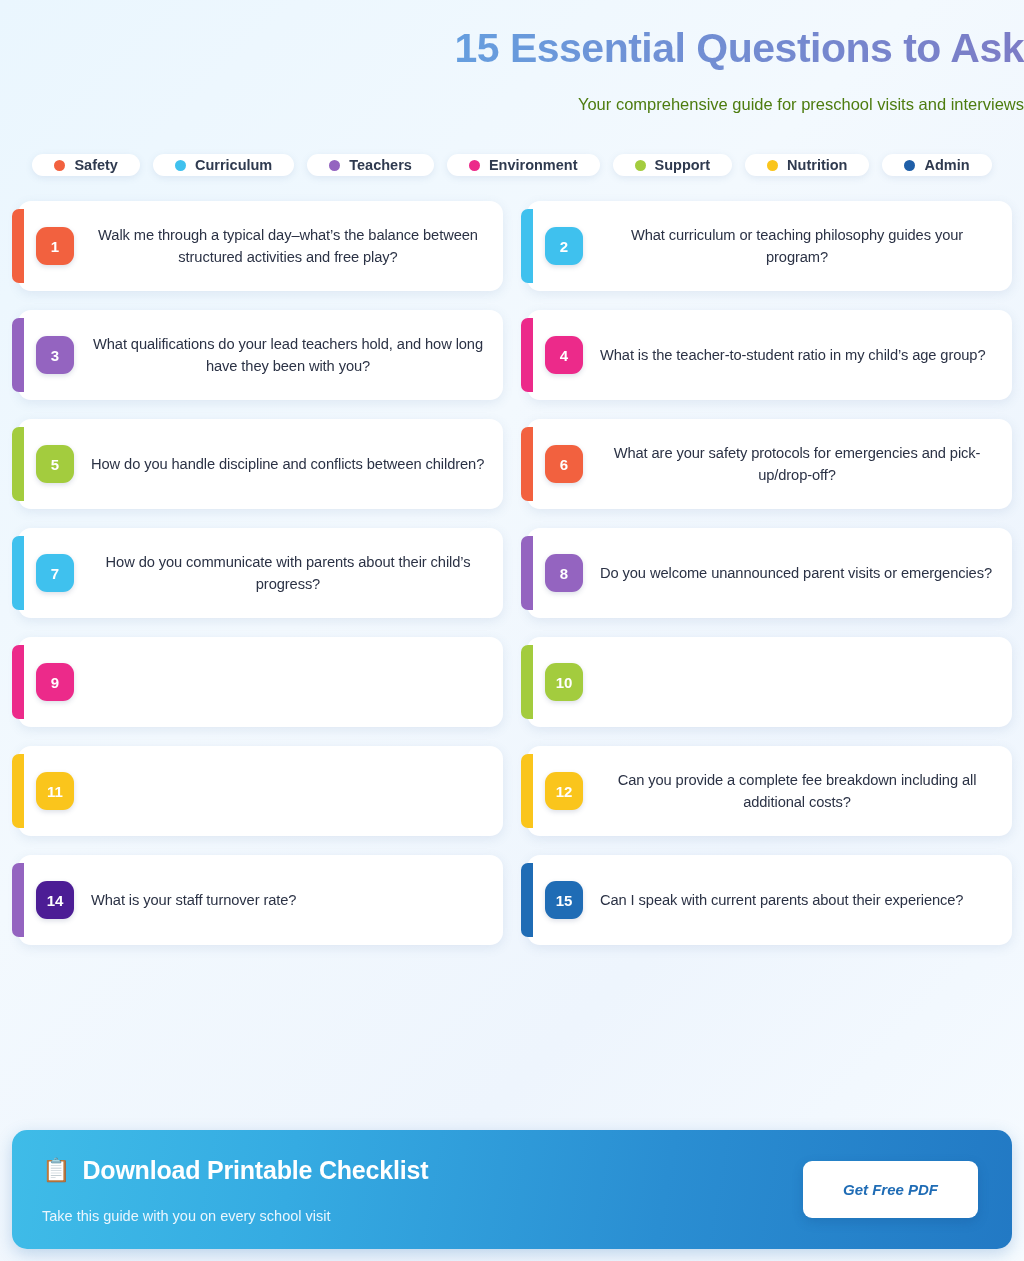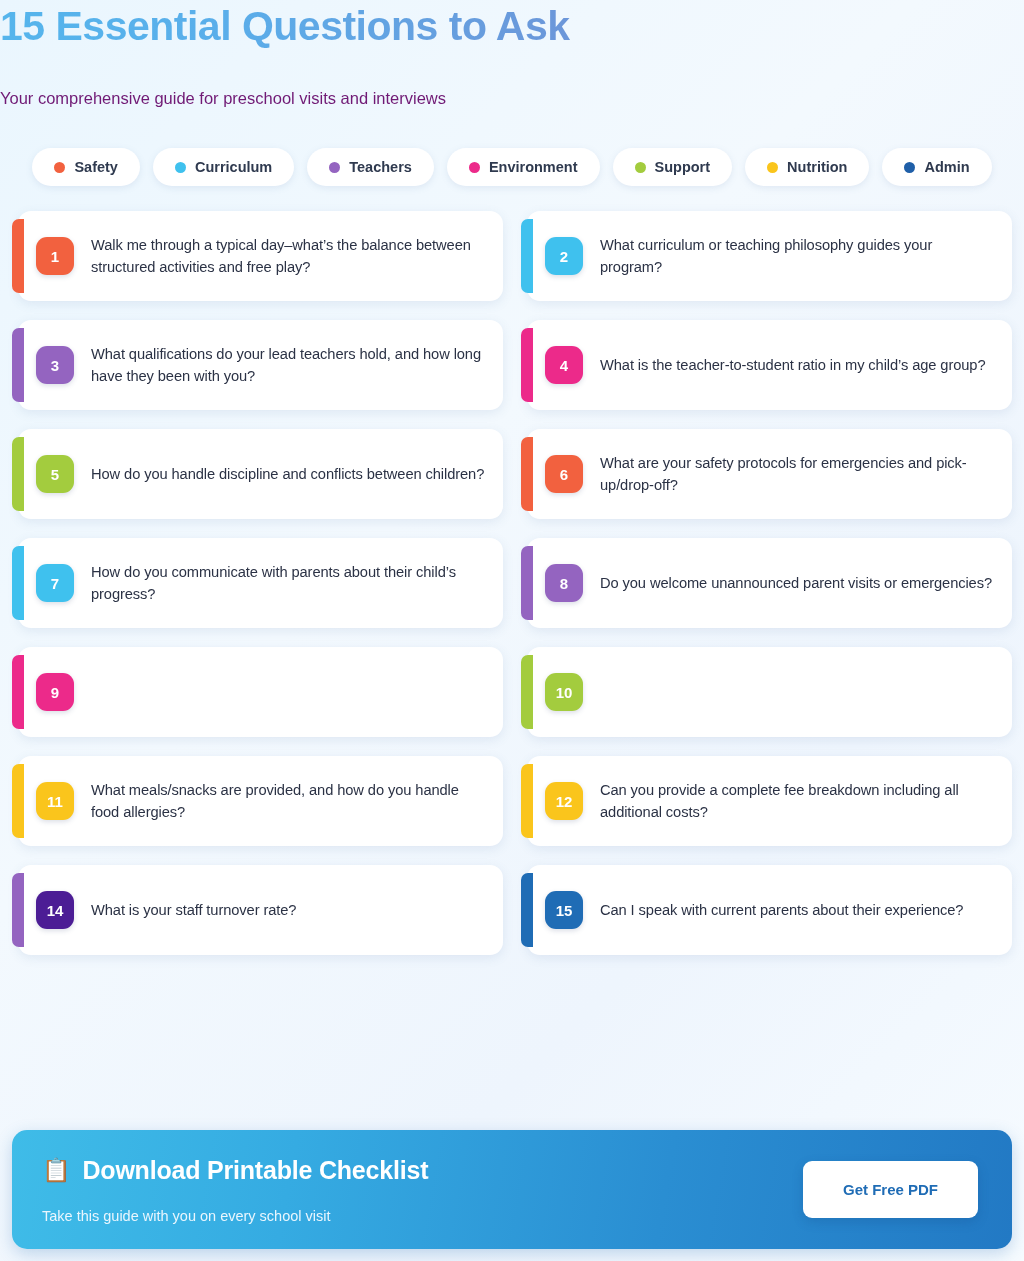--- a/index.html
+++ b/index.html
@@ -5,41 +5,41 @@
   * { margin:0; padding:0; box-sizing:border-box; }
   html, body { width:1024px; height:1261px; }
   body {
     font-family:"Liberation Sans", sans-serif;
     background: linear-gradient(135deg,#eaf6fe 0%,#f3f9fe 40%,#eef5fd 70%,#f6fbff 100%);
     overflow:hidden;
   }
   .page { width:1024px; height:1261px; position:relative; }
 
   
-  .header { text-align:left; }
+  .header { padding-top:22px; text-align:right; }
   .title {
     font-size:41px; font-weight:bold; letter-spacing:-0.5px;
     background:linear-gradient(90deg,#55b5ec 0%,#5aaeea 22%,#6f92d6 62%,#7c7cc6 100%);
     -webkit-background-clip:text; background-clip:text;
     -webkit-text-fill-color:transparent; color:#6f92d6;
     line-height:1.3;
   }
   .subtitle {
-    margin-top:36px; font-size:16.5px; color:#701a75; font-weight:400;
+    margin-top:20px; font-size:16.5px; color:#4d7c0f; font-weight:400;
   }
 
   
   .legend {
     margin-top:40px; display:flex; justify-content:center;
     gap:13px; padding:0 18px;
   }
   .legend-pill {
     display:flex; align-items:center; gap:9px;
     background:#ffffff; border-radius:22px;
-    padding:11px 22px;
+    padding:3px 22px;
     box-shadow:0 2px 7px rgba(90,120,170,0.13);
   }
   .legend-dot { width:11px; height:11px; border-radius:50%; flex:none; }
   .legend-label { font-size:14.5px; font-weight:bold; color:#2f3a4f; white-space:nowrap; }
 
   
   .grid {
     margin-top:25px; padding:0 12px;
     display:grid; grid-template-columns:1fr 1fr;
     column-gap:18px; row-gap:19px;
@@ -62,21 +62,21 @@
   .qnum {
     width:38px; height:38px; flex:none;
     border-radius:11px;
     display:flex; align-items:center; justify-content:center;
     color:#ffffff; font-size:15px; font-weight:bold;
     box-shadow:0 2px 5px rgba(60,80,120,0.18);
     margin-right:17px;
   }
   .qtext {
     font-size:14.7px; line-height:1.52; color:#2b3245;
-    font-weight:500; letter-spacing:-0.1px;
+    font-weight:500; letter-spacing:-0.1px;text-align:center;
   }
 
   
   .cta {
     position:absolute; left:12px; right:12px; bottom:12px;
     height:119px;
     border-radius:15px;
     background:linear-gradient(100deg,#3fbce8 0%,#35abe2 28%,#2a8ed2 65%,#2279c4 100%);
     display:flex; align-items:center; justify-content:space-between;
     padding:0 34px 0 30px;
@@ -87,21 +87,21 @@
     display:flex; align-items:center; gap:12px;
     font-size:25px; font-weight:bold; color:#ffffff; letter-spacing:-0.2px;
   }
   .cta-icon { font-size:23px; line-height:1; }
   .cta-sub { font-size:14.5px; color:#e9f6fe; font-weight:400;margin-top:9px; }
   .cta-button {
     background:#ffffff; color:#1f6cb5;
     font-size:15px; font-weight:bold;
     padding:20px 40px; border-radius:9px;
     box-shadow:0 4px 11px rgba(20,70,130,0.22);
-    border:none; cursor:pointer; white-space:nowrap;
+    border:none; cursor:pointer; white-space:nowrap;font-style:italic;
   }
 </style>
 </head>
 <body>
 
 <div class="page">
 
   <div class="header">
     <div class="title">15 Essential Questions to Ask</div>
     <div class="subtitle">Your comprehensive guide for preschool visits and interviews</div>
@@ -183,21 +183,20 @@
         <div class="accent" style="background: rgb(236, 42, 138);"></div>
         <div class="qnum" style="background: rgb(236, 42, 138);">9</div>
       </div>
       <div class="qcard">
         <div class="accent" style="background: rgb(163, 204, 62);"></div>
         <div class="qnum" style="background: rgb(163, 204, 62);">10</div>
       </div>
       <div class="qcard">
         <div class="accent" style="background: rgb(250, 197, 28);"></div>
         <div class="qnum" style="background: rgb(250, 197, 28);">11</div>
-        <div class="qtext">What meals/snacks are provided, and how do you handle food allergies?</div>
       </div>
       <div class="qcard">
         <div class="accent" style="background: rgb(250, 197, 28);"></div>
         <div class="qnum" style="background: rgb(250, 197, 28);">12</div>
         <div class="qtext">Can you provide a complete fee breakdown including all additional costs?</div>
       </div>
       <div class="qcard">
         <div class="accent" style="background: rgb(148, 100, 192);"></div>
         <div class="qnum" style="background: #4c1d95;">14</div>
         <div class="qtext">What is your staff turnover rate?</div>

